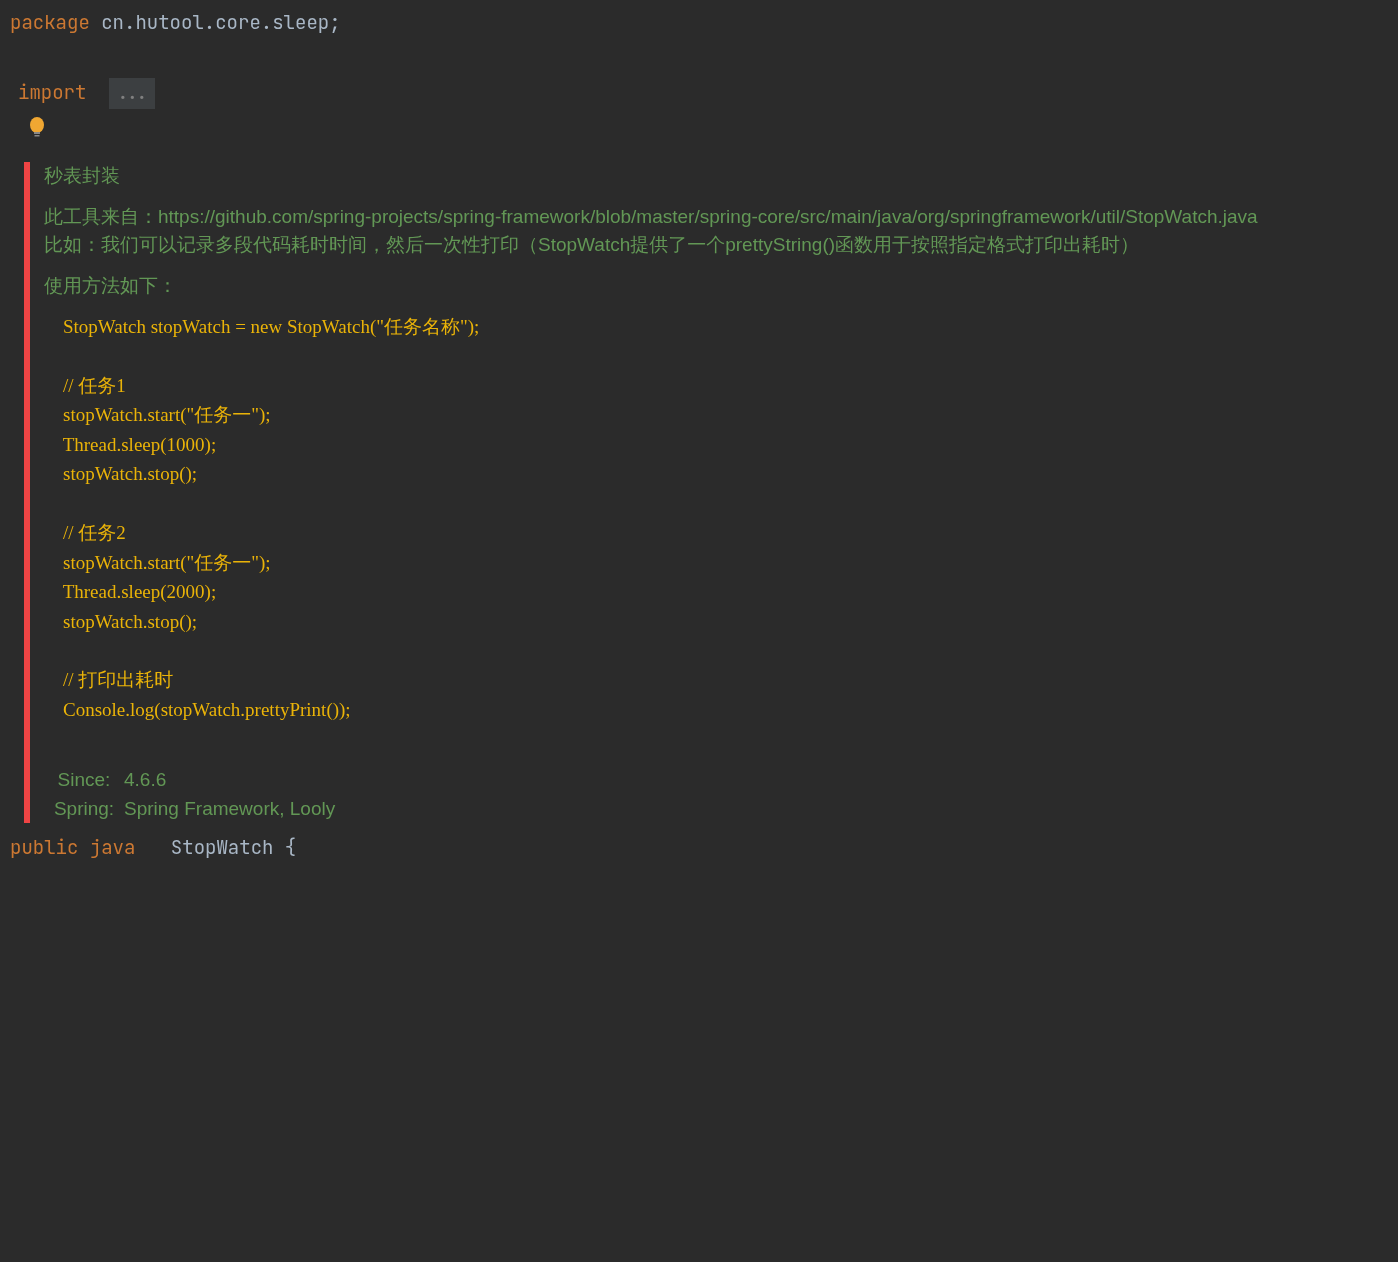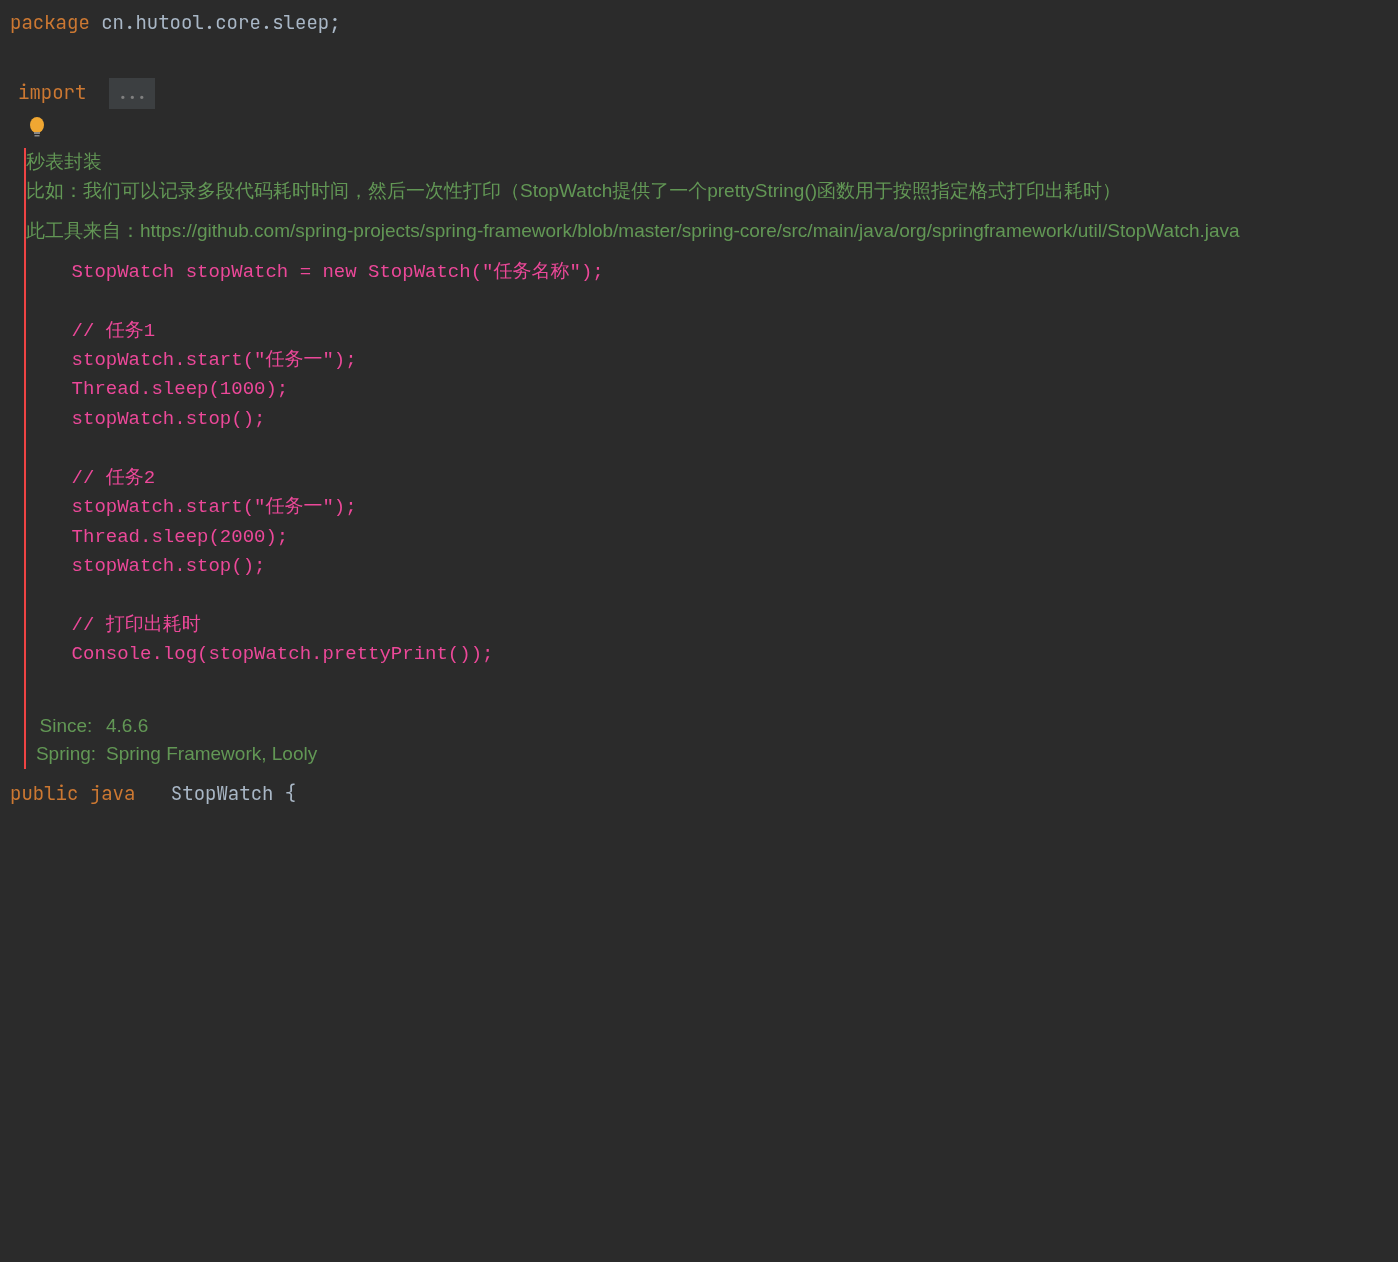--- a/index.html
+++ b/index.html
@@ -37,33 +37,34 @@
       color: #555;
       display: inline-block;
       width: 8px;
     }
     .bulb-icon {
       display: inline-block;
       margin-left: 18px;
       margin-top: 8px;
     }
     .javadoc-block {
-      border-left: 2px solid #ef4444;
+      border-left: 6px solid #ef4444;
       margin-left: 14px;
-      margin-top: 0;
+      padding-left: 14px;
+      margin-top: 14px;
       color: #629755;
       font-family: -apple-system, BlinkMacSystemFont, 'Segoe UI', sans-serif;
     }
     .javadoc-text {
       color: #629755;
       line-height: 1.5;
     }
     .javadoc-pre {
-      font-family: Liberation Mono, monospace;
-      color: #ec4899;
+      font-family: Liberation Serif, serif;
+      color: #eab308;
       margin: 12px 0;
       white-space: pre;
       line-height: 1.55;
     }
     .javadoc-section {
       margin-top: 12px;
     }
     .javadoc-tag-label {
       display: inline-block;
       width: 80px;
@@ -98,22 +99,23 @@
 <div class="bulb-icon">
   <svg width="18" height="22" viewBox="0 0 18 22">
     <ellipse cx="9" cy="8" rx="7" ry="8" fill="#f0a732"></ellipse>
     <rect x="6" y="15" width="6" height="2" fill="#888"></rect>
     <rect x="6.5" y="18" width="5" height="1.5" fill="#888"></rect>
   </svg>
 </div>
 
 <div class="javadoc-block">
   <div class="javadoc-text">秒表封装</div>
+  <div class="javadoc-text javadoc-section">此工具来自：https://github.com/spring-projects/spring-framework/blob/master/spring-core/src/main/java/org/springframework/util/StopWatch.java</div>
   <div class="javadoc-text">比如：我们可以记录多段代码耗时时间，然后一次性打印（StopWatch提供了一个prettyString()函数用于按照指定格式打印出耗时）</div>
-  <div class="javadoc-text javadoc-section">此工具来自：https://github.com/spring-projects/spring-framework/blob/master/spring-core/src/main/java/org/springframework/util/StopWatch.java</div>
+  <div class="javadoc-text javadoc-section">使用方法如下：</div>
   <div class="javadoc-pre">    StopWatch stopWatch = new StopWatch("任务名称");
 
     // 任务1
     stopWatch.start("任务一");
     Thread.sleep(1000);
     stopWatch.stop();
 
     // 任务2
     stopWatch.start("任务一");
     Thread.sleep(2000);

